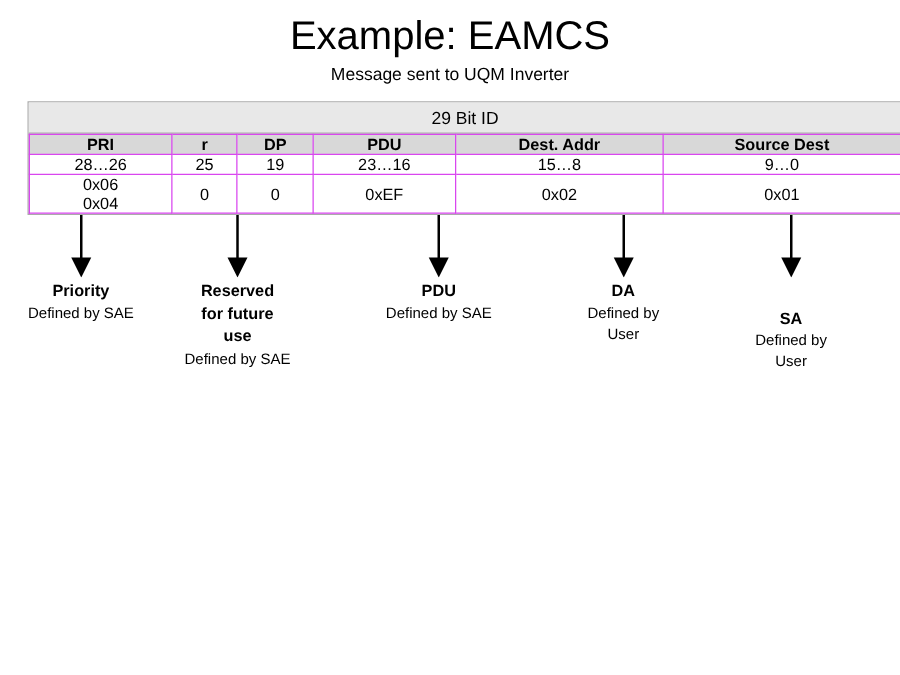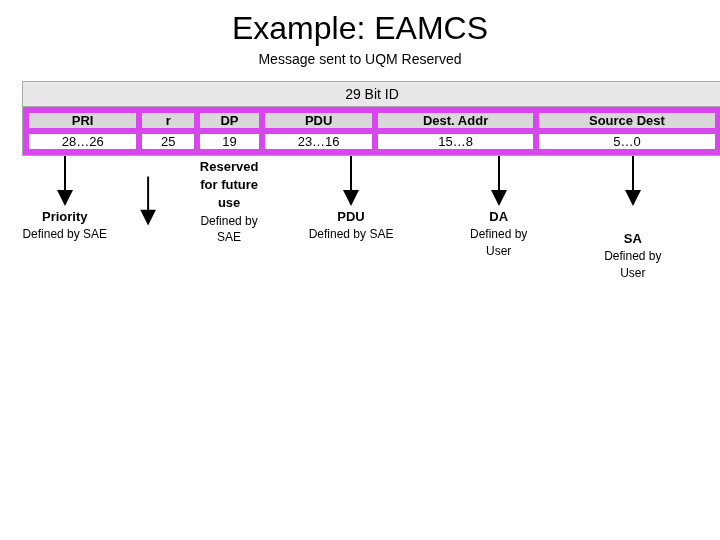--- a/index.html
+++ b/index.html
@@ -40,21 +40,21 @@
       background: #e8e8e8;
     }
 
     table {
       width: 100%;
       border-collapse: collapse;
       font-size: 13px;
     }
 
     table th, table td {
-      border: 6px solid #d946ef;
+      border: 1px solid #d946ef;
       text-align: center;
       padding: 0 4px;
     }
 
     table thead th {
       background: #d8d8d8;
       font-weight: bold;
     }
 
     .val-row td {
@@ -97,30 +97,30 @@
       font-size: 13px;
     }
 
     .label-box .lbl-sub {
       font-size: 12px;
     }
 
     
     .combined-arrow-col {
       display: flex;
-      flex-direction: row;
+      flex-direction: column;
       align-items: center;
       flex: 1.8;
     }
   </style>
 </head>
 <body>
 
 <h1>Example: EAMCS</h1>
-<div class="subtitle">Message sent to UQM Reserved</div>
+<div class="subtitle">Message sent to UQM Inverter</div>
 
 <div class="table-wrapper">
   <div class="table-title">29 Bit ID</div>
   <table>
     <thead>
       <tr>
         <th>PRI</th>
         <th>r</th>
         <th>DP</th>
         <th>PDU</th>
@@ -128,21 +128,30 @@
         <th>Source Dest</th>
       </tr>
     </thead>
     <tbody>
       <tr class="val-row">
         <td>28…26</td>
         <td>25</td>
         <td>19</td>
         <td>23…16</td>
         <td>15…8</td>
-        <td>5…0</td>
+        <td>9…0</td>
+      </tr>
+      <tr class="val-row">
+        <td style="white-space:pre-line">0x06
+0x04</td>
+        <td>0</td>
+        <td>0</td>
+        <td>0xEF</td>
+        <td>0x02</td>
+        <td>0x01</td>
       </tr>
     </tbody>
   </table>
 </div>
 
 <div class="arrows-row">
 
   <div class="arrow-col">
     <svg class="arrow-svg" viewBox="0 0 40 50" width="40" height="50">
       <line x1="20" y1="0" x2="20" y2="38" stroke="#000" stroke-width="2"></line>

